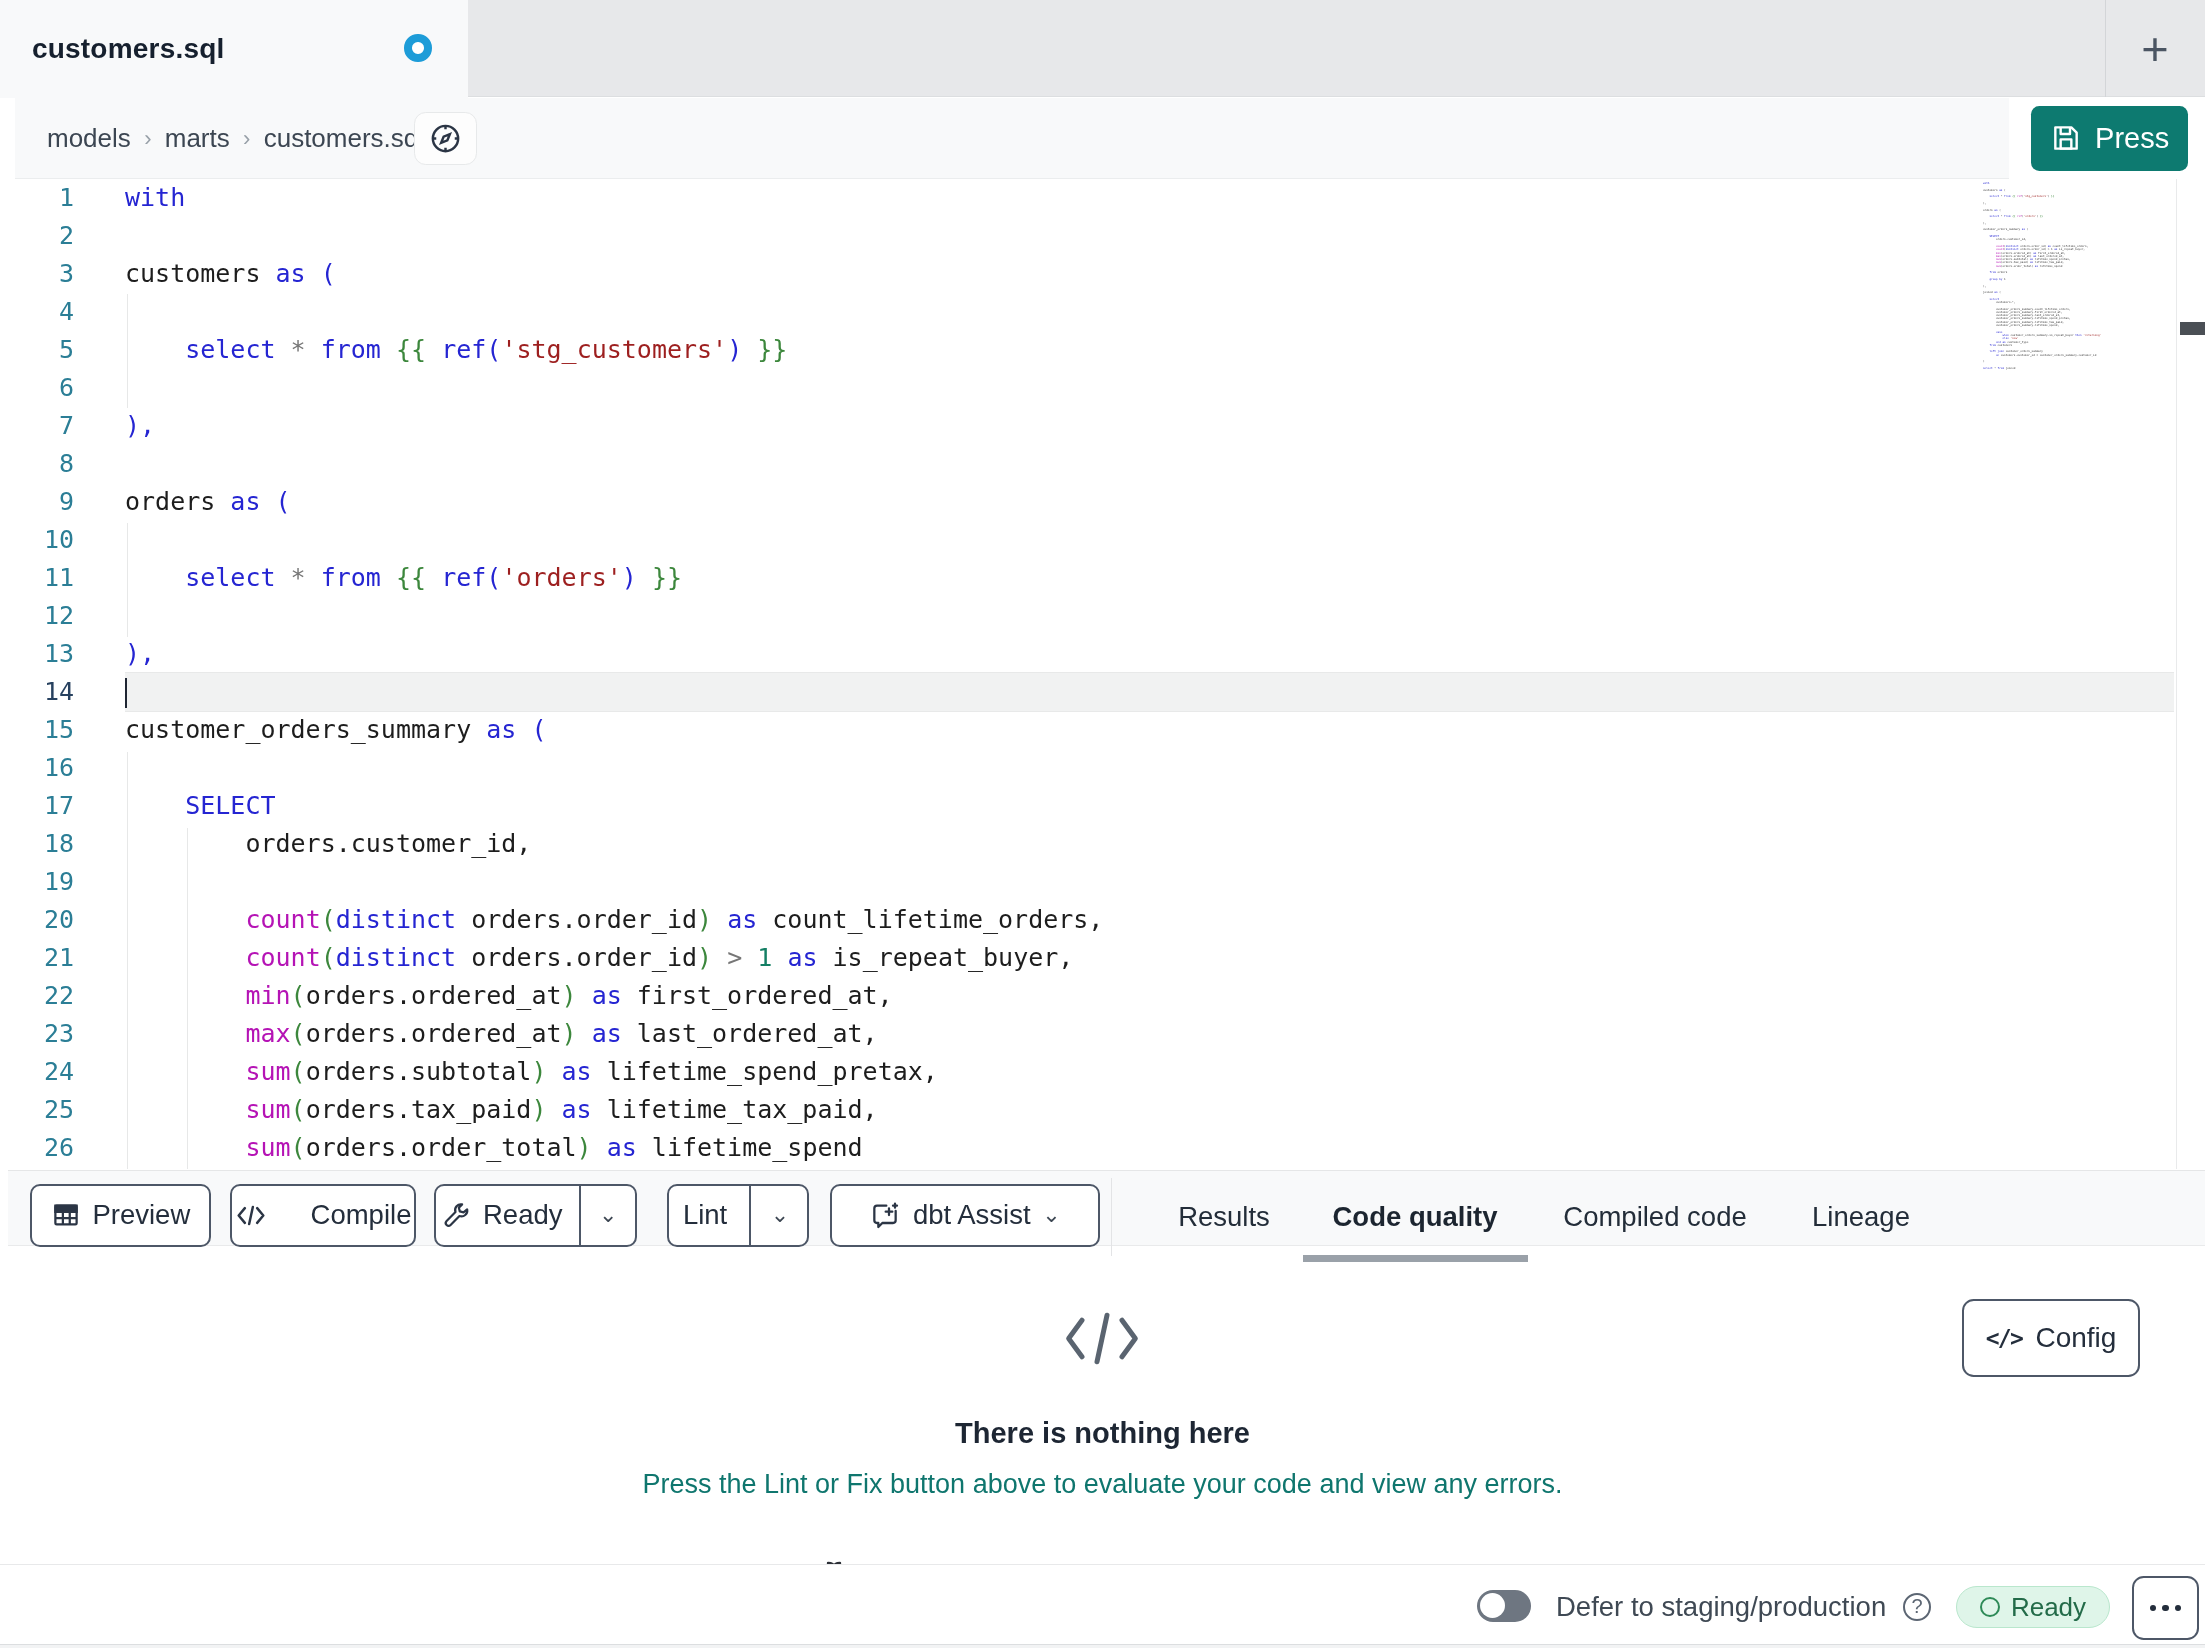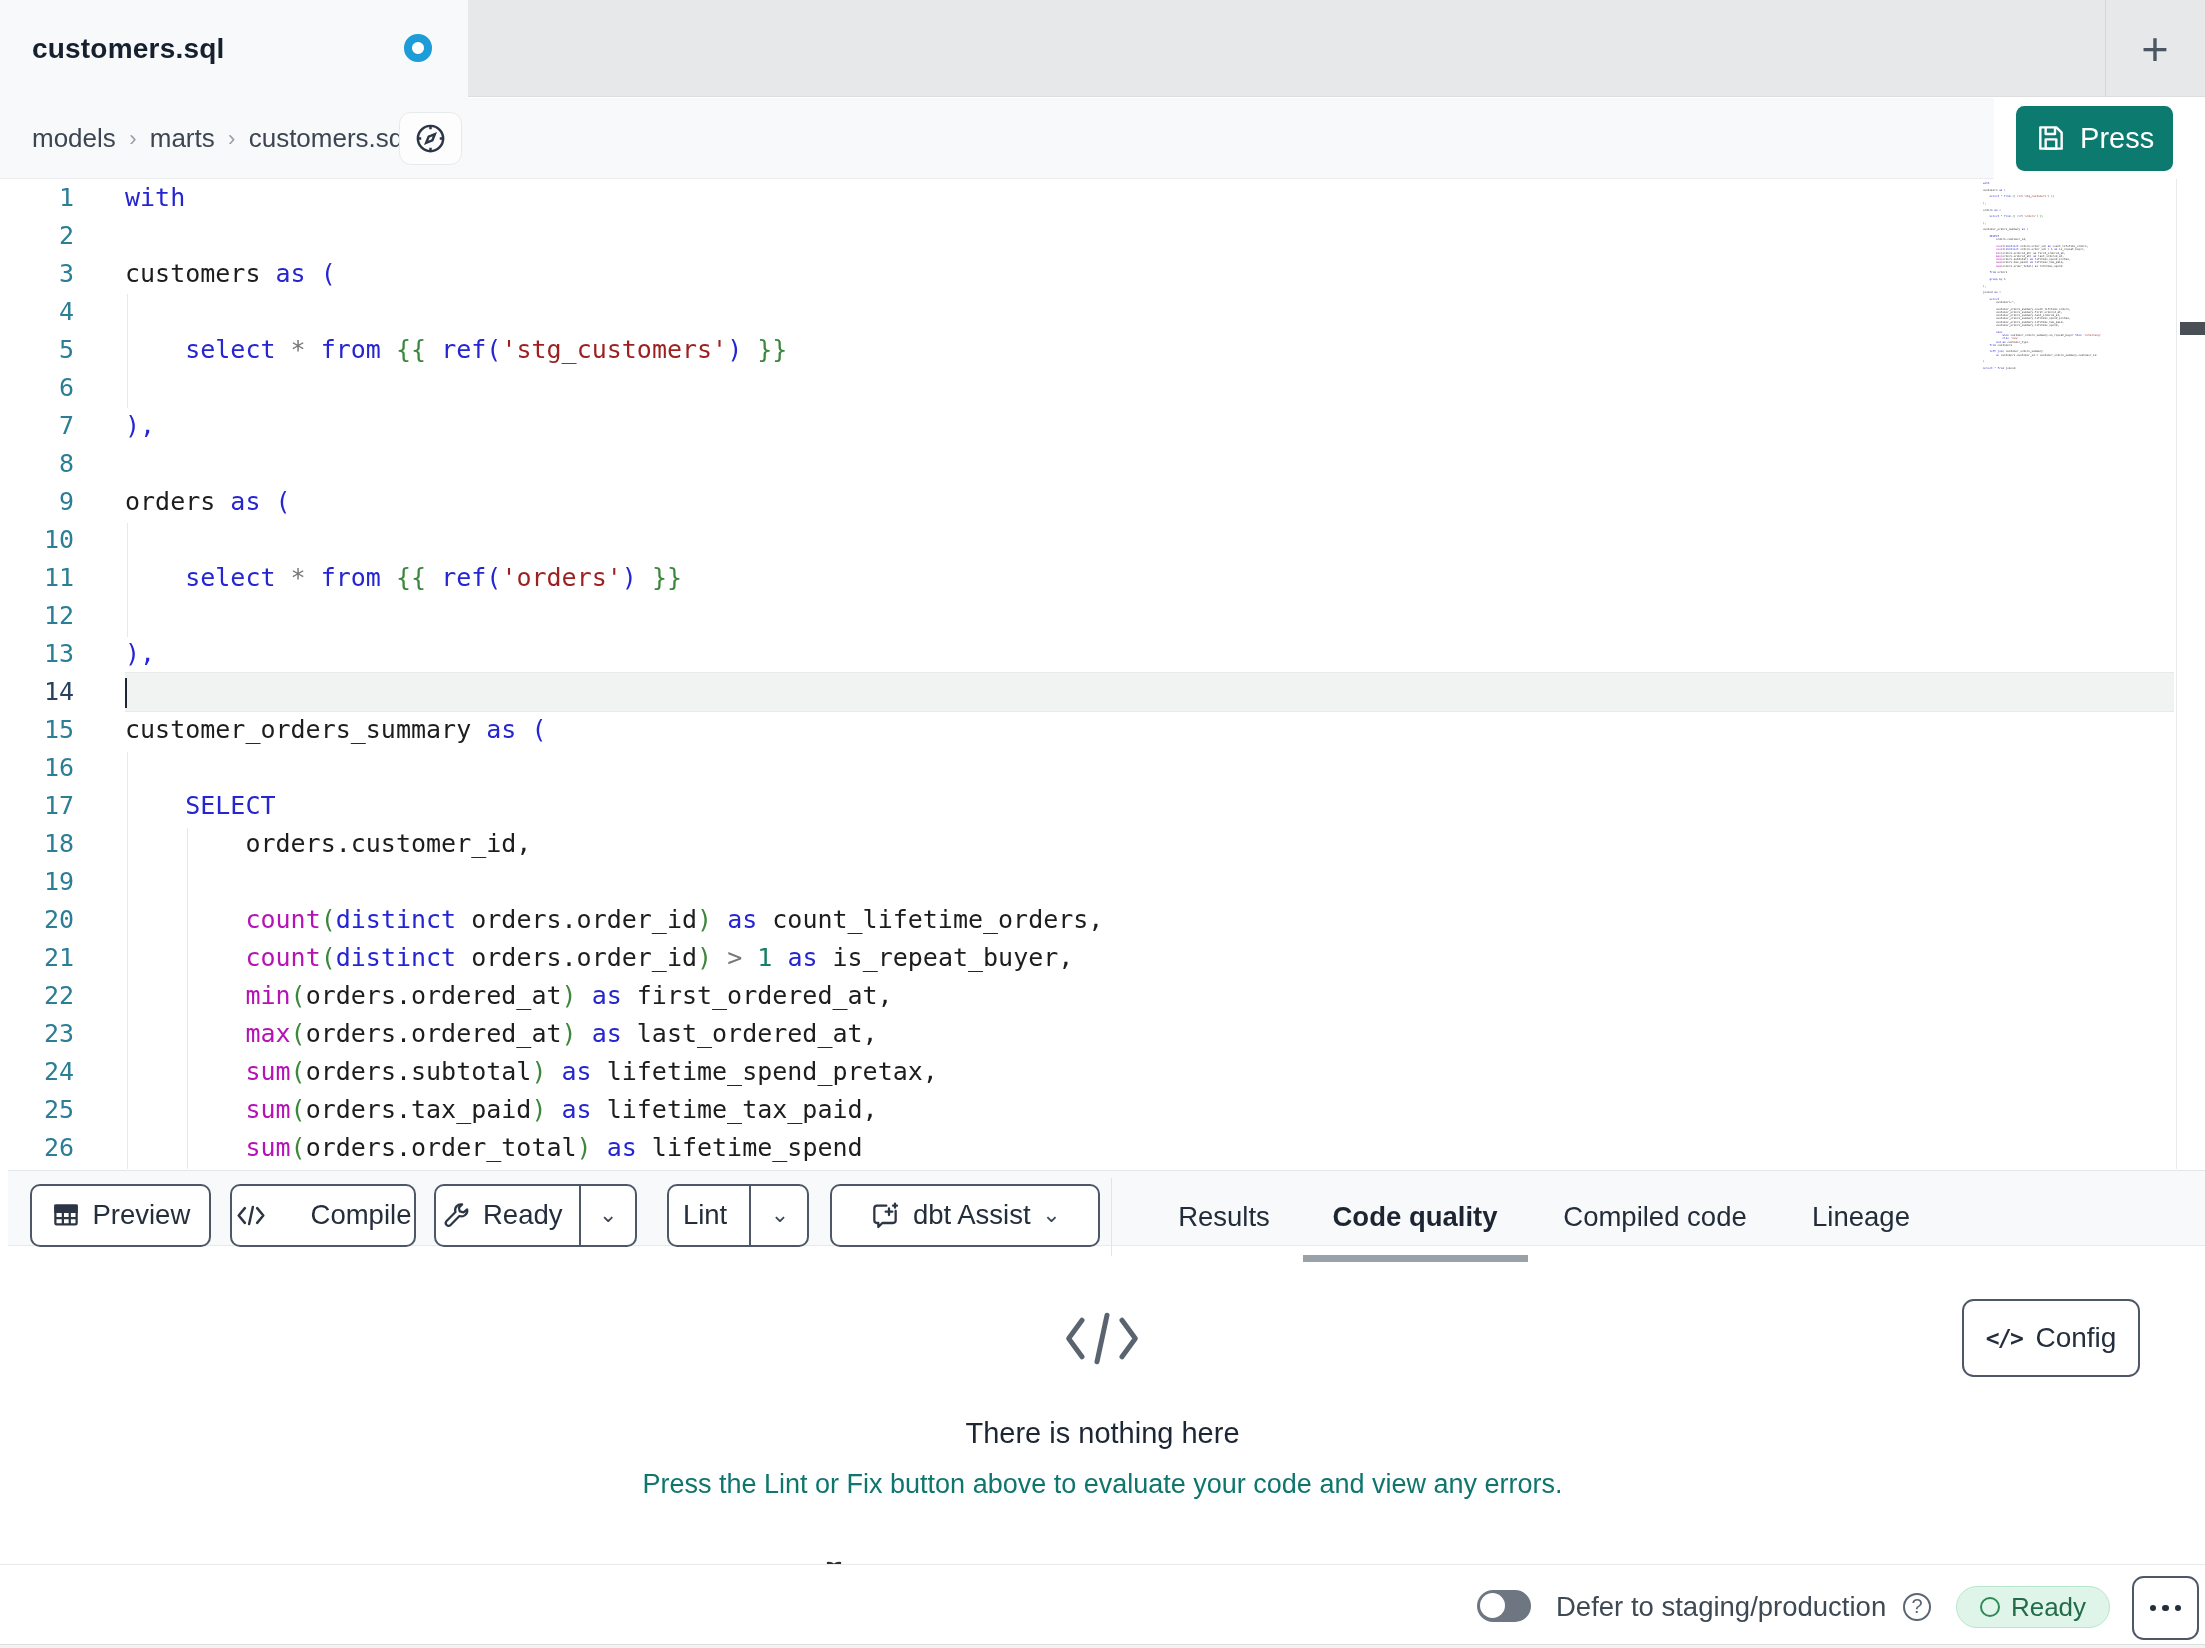--- a/index.html
+++ b/index.html
@@ -8,21 +8,21 @@
 
   
   .tabbar { position:absolute; left:0; top:0; width:2205px; height:97px; background:#e7e8ea; border-bottom:0.8px solid #dcdee0; }
   .tab-active { position:absolute; left:0; top:0; width:468px; height:98px; background:#f8f9fa; display:flex; align-items:center; }
   .tab-title { margin-left:32px; font-size:28px; font-weight:700; color:#16202e; letter-spacing:0.2px; }
   .unsaved-dot { position:absolute; left:404px; top:34px; width:27.5px; height:27.5px; border-radius:50%; border:8.3px solid #1d9cd8; background:#ffffff; }
   .tab-divider { position:absolute; left:2105px; top:0; width:0.8px; height:97px; background:#d3d5d8; }
   .new-tab { position:absolute; left:2124px; top:16.7px; width:62px; height:63px; display:flex; align-items:center; justify-content:center; font-size:47px; font-weight:300; color:#4b5563; cursor:pointer; line-height:1; }
 
   
-  .crumbrow { position:absolute; left:0; top:98px; width:1994px; height:81px; background:#f8f9fa; border-bottom:0.8px solid #ebedee; }
+  .crumbrow { position:absolute; left:15px; top:98px; width:1994px; height:81px; background:#f8f9fa; border-bottom:0.8px solid #ebedee; }
   .crumbs { position:absolute; left:32px; top:0; height:81px; display:flex; align-items:center; gap:13.3px; font-size:26px; color:#3c4652; }
   .crumb-sep { color:#98a0a8; font-size:22px; }
   .compass-btn { position:absolute; left:399px; top:14px; width:63px; height:53px; background:#fdfdfd; border:1.7px solid #e7e9ea; border-radius:11.7px; display:flex; align-items:center; justify-content:center; cursor:pointer; }
   .save-btn { position:absolute; left:2016px; top:7.5px; width:157px; height:65px; border:none; border-radius:8.3px; background:var(--teal,#0d7a70); color:#ffffff; font-size:29px; font-family:"Liberation Sans",sans-serif; display:flex; align-items:center; justify-content:center; gap:13.3px; cursor:pointer; }
 
   
   .editor { position:absolute; left:0; top:179px; width:2205px; height:990px; background:#ffffff; font-family:"DejaVu Sans Mono", monospace; overflow:hidden; }
   .gutter { position:absolute; left:0; top:0; width:74px; }
   .gnum { height:38px; line-height:38px; text-align:right; font-size:25px; color:#2b7e96; }
   .gnum.active { color:#27415f; }
@@ -43,21 +43,21 @@
   .tbtn .chev { font-size:22px; color:#3c4652; }
   .split { position:absolute; top:0; bottom:0; width:1.7px; background:#4d5767; }
   .group-div { position:absolute; left:1103px; top:6.7px; width:0.8px; height:78px; background:#e3e4e6; }
   .ptab { position:absolute; top:0; height:92px; display:flex; align-items:center; transform:translateX(-50%); font-size:27.5px; color:#232d39; cursor:pointer; }
   .ptab.active { font-weight:700; color:#1c2530; }
   .tab-underline { position:absolute; left:1295px; top:84px; width:225px; height:7.5px; background:#9aa1a9; }
 
   
   .panel { position:absolute; left:0; top:1262px; width:2205px; height:302px; background:#ffffff; }
   .empty-icon { position:absolute; left:1062px; top:48px; }
-  .empty-title { position:absolute; left:0; top:155px; width:2205px; text-align:center; font-size:29px; font-weight:400; color:#1d2633; }
+  .empty-title { position:absolute; left:0; top:155px; width:2205px; text-align:center; font-size:29px; font-weight:700; color:#1d2633; }
   .empty-sub { position:absolute; left:0; top:207px; width:2205px; text-align:center; font-size:27px; color:#0f766e; }
   .config-btn { position:absolute; left:1962px; top:37px; width:178px; height:78px; background:#ffffff; border:2.1px solid #4d5767; border-radius:11.7px; display:flex; align-items:center; justify-content:center; gap:13.3px; font-size:28px; color:#242e3c; cursor:pointer; }
   .config-btn .code-glyph { font-family:"DejaVu Sans Mono", monospace; font-size:23px; font-weight:700; letter-spacing:-1.7px; }
 
   
   .statusbar { position:absolute; left:0; top:1564px; width:2205px; height:84px; background:#ffffff; border-top:0.8px solid #e8e9ea; }
   .bottom-strip { position:absolute; left:0; top:1644px; width:2205px; height:4.2px; background:#f2f3f4; border-top:0.8px solid #dcdee0; }
   .toggle { position:absolute; left:1477px; top:25px; width:54px; height:32px; border-radius:16px; background:#6e7681; cursor:pointer; }
   .toggle .knob { position:absolute; left:3.3px; top:3.3px; width:25px; height:25px; border-radius:50%; background:#ffffff; }
   .defer-label { position:absolute; left:1556px; top:0; height:84px; display:flex; align-items:center; font-size:27.5px; color:#3f4954; }

